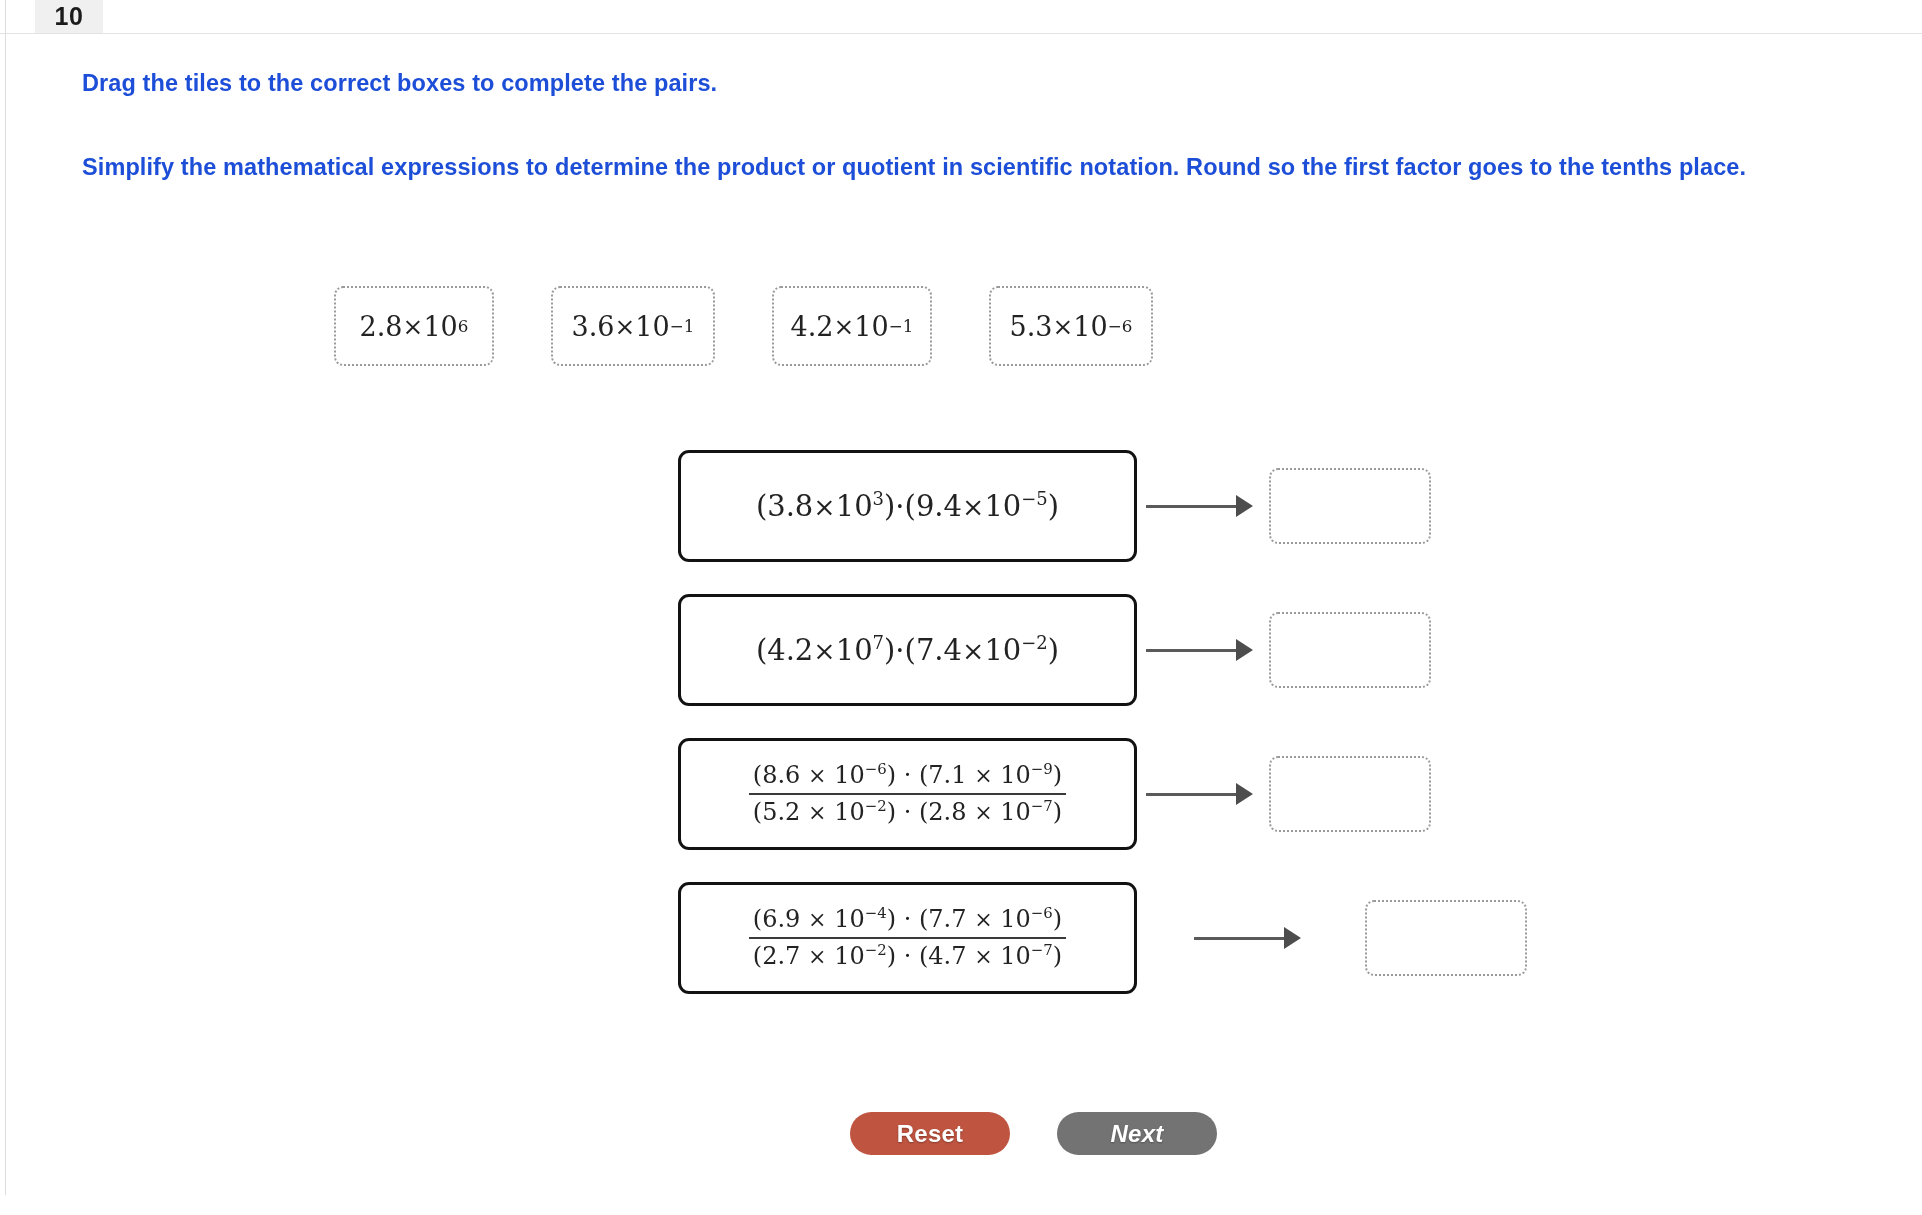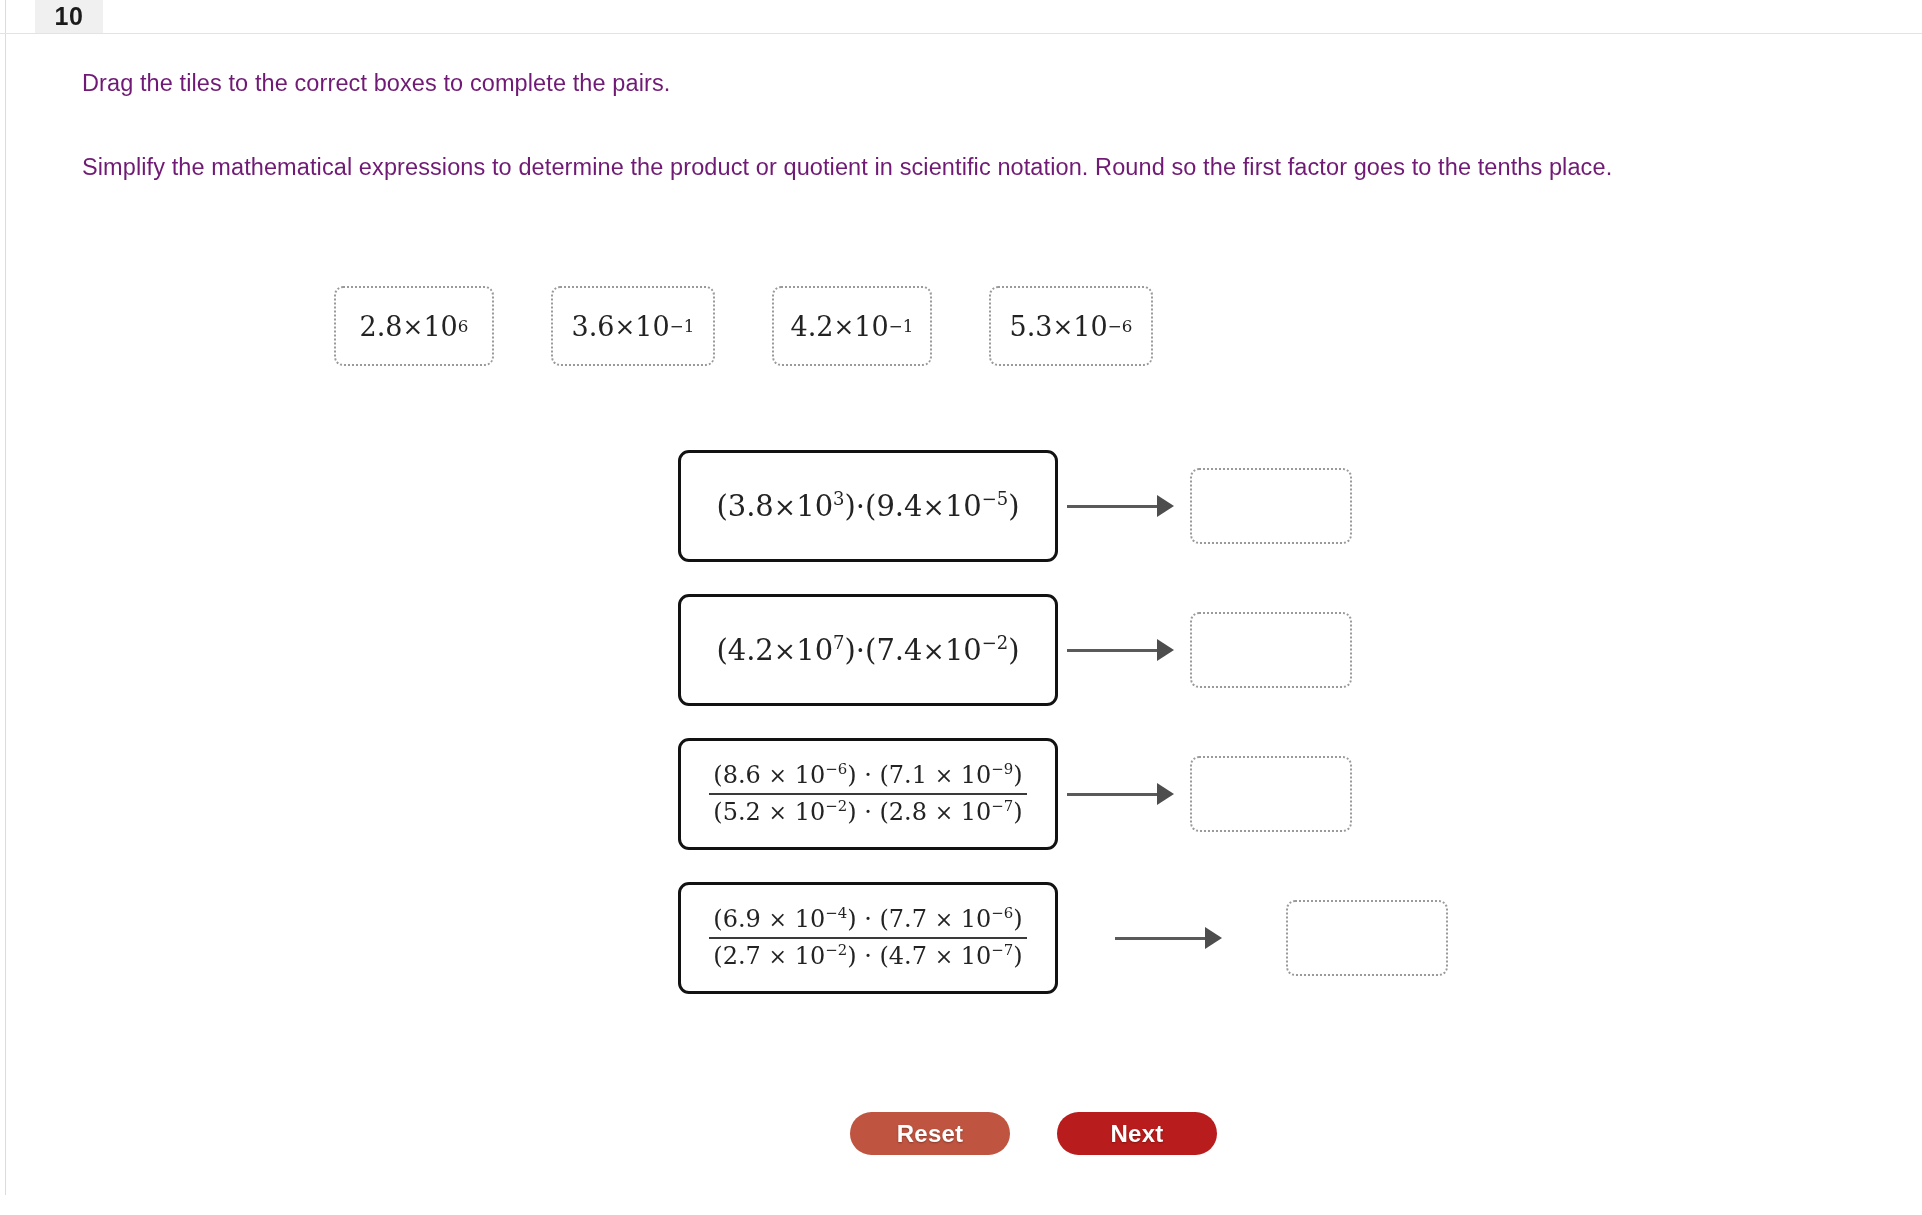--- a/index.html
+++ b/index.html
@@ -52,24 +52,25 @@
     font-size: 25px;
     font-weight: 700;
     color: #1b1b1b;
     line-height: 1;
     letter-spacing: 0.5px;
   }
 
   
   .prompt {
     position: absolute;
-    color: #701a75;
+    color: #1d4ed8;
     font-size: 23.5px;
     line-height: 1.68;
     letter-spacing: 0.1px;
+    font-weight: bold;
   }
   #prompt-line1 { left: 82px; top: 64px; width: 1700px; }
   #prompt-line2 { left: 82px; top: 148px; width: 1868px; }
 
   
   .math {
     font-family: "DejaVu Serif", "Liberation Serif", serif;
     color: #232323;
     white-space: nowrap;
   }
@@ -118,21 +119,21 @@
   }
   .pair-row {
     display: flex;
     align-items: center;
     margin-bottom: 32px;
     height: 112px;
   }
   .pair-row:last-child { margin-bottom: 0; gap: 48px; }
 
   .expr-box {
-    width: 380px;
+    width: 459px;
     height: 112px;
     border: 3px solid #121212;
     border-radius: 11px;
     background: #ffffff;
     box-sizing: border-box;
     display: flex;
     align-items: center;
     justify-content: center;
     padding: 0 10px;
   }
@@ -208,21 +209,21 @@
     font-size: 24px;
     font-weight: 700;
     letter-spacing: 0.2px;
     text-shadow: 0 1px 2px rgba(0,0,0,0.30);
     cursor: pointer;
     height: 43px;
     padding: 0 30px;
     min-width: 160px;
   }
   #reset-button { background: #bf5440; }
-  #next-button  { background: #b91c1c; }
+  #next-button  { background: #737373; font-style: italic; }
 </style>
 </head>
 <body>
 
 <div id="left-rail"></div>
 
 <div id="tab-strip">
   <div id="tab-item">
     <span class="tab-label">10</span>
   </div>

